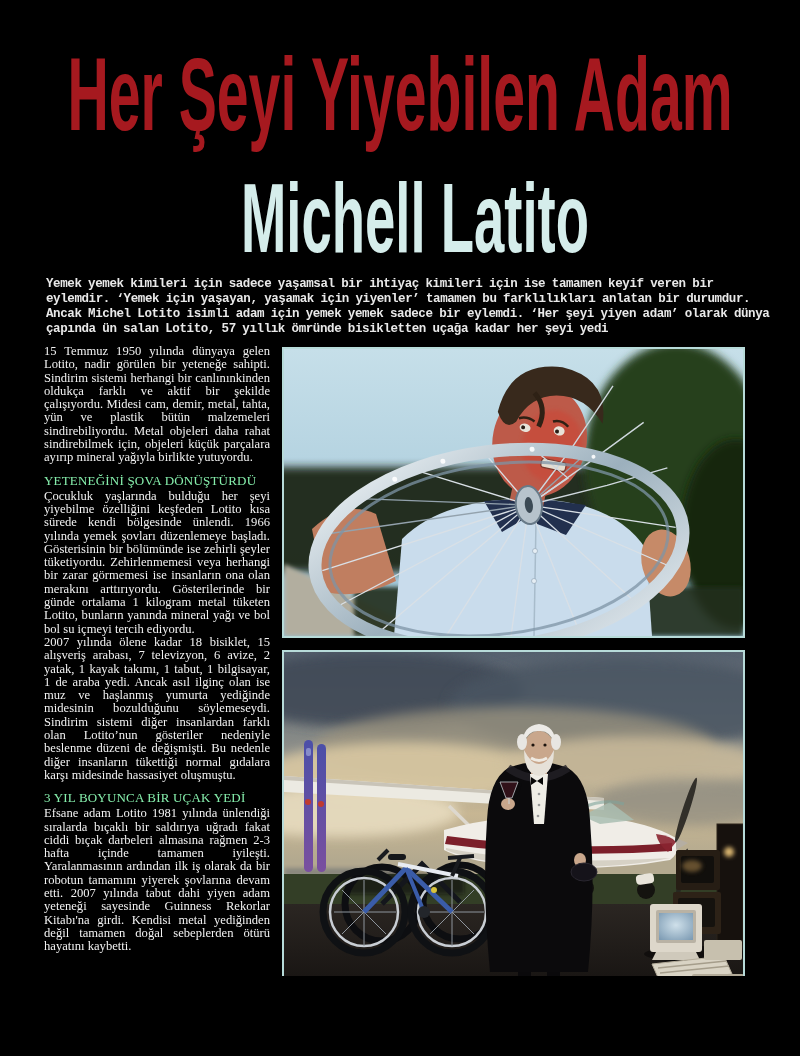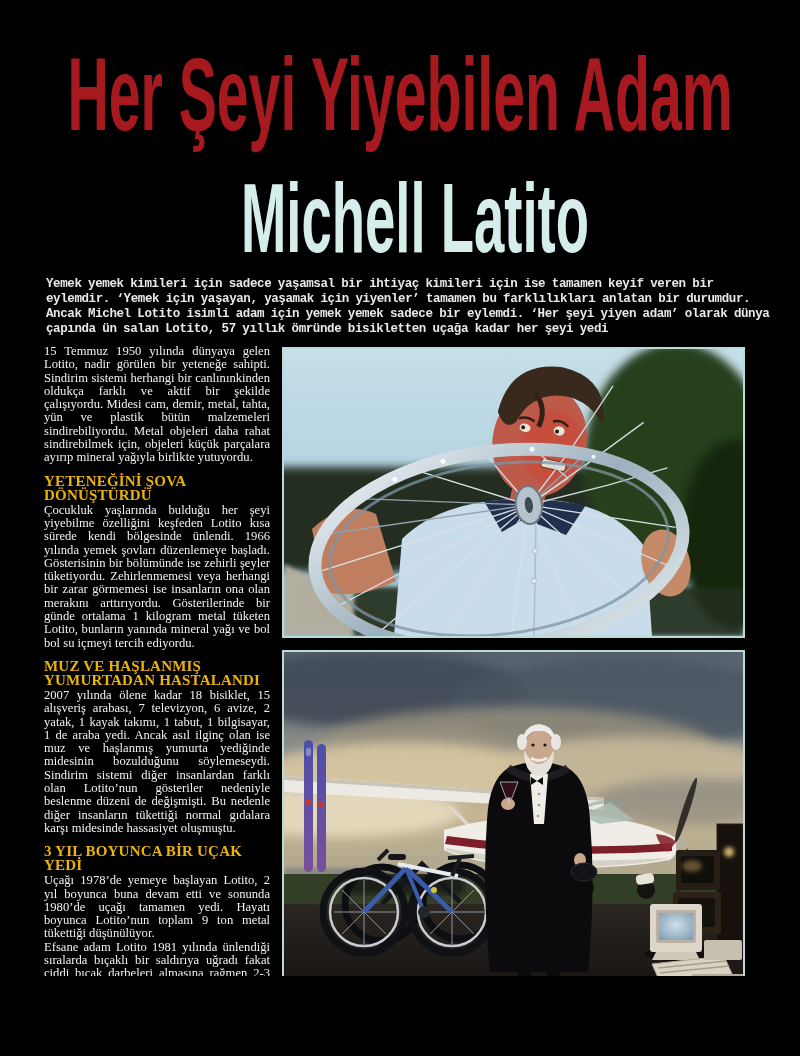--- a/index.html
+++ b/index.html
@@ -9,21 +9,21 @@
   .title-svg{position:absolute;left:0;top:30px;width:800px;height:270px;display:block;}
   
   .intro{position:absolute;left:46px;top:277px;width:726px;
          font-family:Liberation Mono, monospace;font-weight:bold;
          font-size:12.5px;line-height:15px;letter-spacing:-0.4px;word-spacing:-0.5px;
          color:#e9e9e9;text-align:left;}
   
   .column{position:absolute;left:44px;top:345px;width:238px;height:662px;overflow:hidden;
           color:#f2f2f2;font-size:12.6px;line-height:13.3px;text-align:justify;}
   .column p{margin:0 12px 0 0;}
-  .col-heading{color:#eab308;font-weight:bold;font-size:15px;line-height:14px;
+  .col-heading{color:#86efac;font-weight:normal;font-size:13px;line-height:14px;
                letter-spacing:0.2px;margin:9px 0 2px 0;text-align:left;}
   
   .photo{position:absolute;left:282px;width:463px;border:2px solid #b7dbd9;
          box-sizing:border-box;background:#111;}
   .photo1{top:347px;height:291px;}
   .photo2{top:650px;height:348px;}
   .photo svg{display:block;}
   
   .logo{position:absolute;left:56px;top:998px;display:flex;align-items:baseline;
         font-family:"Liberation Sans",sans-serif;}
@@ -43,25 +43,23 @@
   </svg>
 
   <div class="intro">Yemek yemek kimileri için sadece yaşamsal bir ihtiyaç kimileri için ise tamamen keyif veren bir eylemdir. ‘Yemek için yaşayan, yaşamak için yiyenler’ tamamen bu farklılıkları anlatan bir durumdur. Ancak Michel Lotito isimli adam için yemek yemek sadece bir eylemdi. ‘Her şeyi yiyen adam’ olarak dünya çapında ün salan Lotito, 57 yıllık ömründe bisikletten uçağa kadar her şeyi yedi</div>
 
   <div class="column">
     <p>15 Temmuz 1950 yılında dünyaya gelen Lotito, nadir görülen bir yeteneğe sahipti. Sindirim sistemi herhangi bir canlınınkinden oldukça farklı ve aktif bir şekilde çalışıyordu. Midesi cam, demir, metal, tahta, yün ve plastik bütün malzemeleri sindirebiliyordu. Metal objeleri daha rahat sindirebilmek için, objeleri küçük parçalara ayırıp mineral yağıyla birlikte yutuyordu.</p>
 
     <div class="col-heading">YETENEĞİNİ ŞOVA DÖNÜŞTÜRDÜ</div>
     <p>Çocukluk yaşlarında bulduğu her şeyi yiyebilme özelliğini keşfeden Lotito kısa sürede kendi bölgesinde ünlendi. 1966 yılında yemek şovları düzenlemeye başladı. Gösterisinin bir bölümünde ise zehirli şeyler tüketiyordu. Zehirlenmemesi veya herhangi bir zarar görmemesi ise insanların ona olan merakını arttırıyordu. Gösterilerinde bir günde ortalama 1 kilogram metal tüketen Lotito, bunların yanında mineral yağı ve bol bol su içmeyi tercih ediyordu.</p>
 
-    <div class="col-heading">MUZ VE HAŞLANMIŞ YUMURTADAN HASTALANDI</div>
     <p>2007 yılında ölene kadar 18 bisiklet, 15 alışveriş arabası, 7 televizyon, 6 avize, 2 yatak, 1 kayak takımı, 1 tabut, 1 bilgisayar, 1 de araba yedi. Ancak asıl ilginç olan ise muz ve haşlanmış yumurta yediğinde midesinin bozulduğunu söylemeseydi. Sindirim sistemi diğer insanlardan farklı olan Lotito’nun gösteriler nedeniyle beslenme düzeni de değişmişti. Bu nedenle diğer insanların tükettiği normal gıdalara karşı midesinde hassasiyet oluşmuştu.</p>
 
     <div class="col-heading">3 YIL BOYUNCA BİR UÇAK YEDİ</div>
-    <p>Uçağı 1978’de yemeye başlayan Lotito, 2 yıl boyunca buna devam etti ve sonunda 1980’de uçağı tamamen yedi. Hayatı boyunca Lotito’nun toplam 9 ton metal tükettiği düşünülüyor.</p>
 
     <p>Efsane adam Lotito 1981 yılında ünlendiği sıralarda bıçaklı bir saldırıya uğradı fakat ciddi bıçak darbeleri almasına rağmen 2-3 hafta içinde tamamen iyileşti. Yaralanmasının ardından ilk iş olarak da bir robotun tamamını yiyerek şovlarına devam etti. 2007 yılında tabut dahi yiyen adam yeteneği sayesinde Guinness Rekorlar Kitabı'na girdi. Kendisi metal yediğinden değil tamamen doğal sebeplerden ötürü hayatını kaybetti.</p>
   </div>
 
   <div class="photo photo1">
     <svg width="459" height="287" viewBox="0 0 459 287" preserveAspectRatio="none">
       <defs>
         <linearGradient id="p1sky" x1="0" y1="0" x2="0" y2="1">
           <stop offset="0" stop-color="#c6dfe9"></stop>
             <stop offset="1" stop-color="#9cc2d5"></stop>

